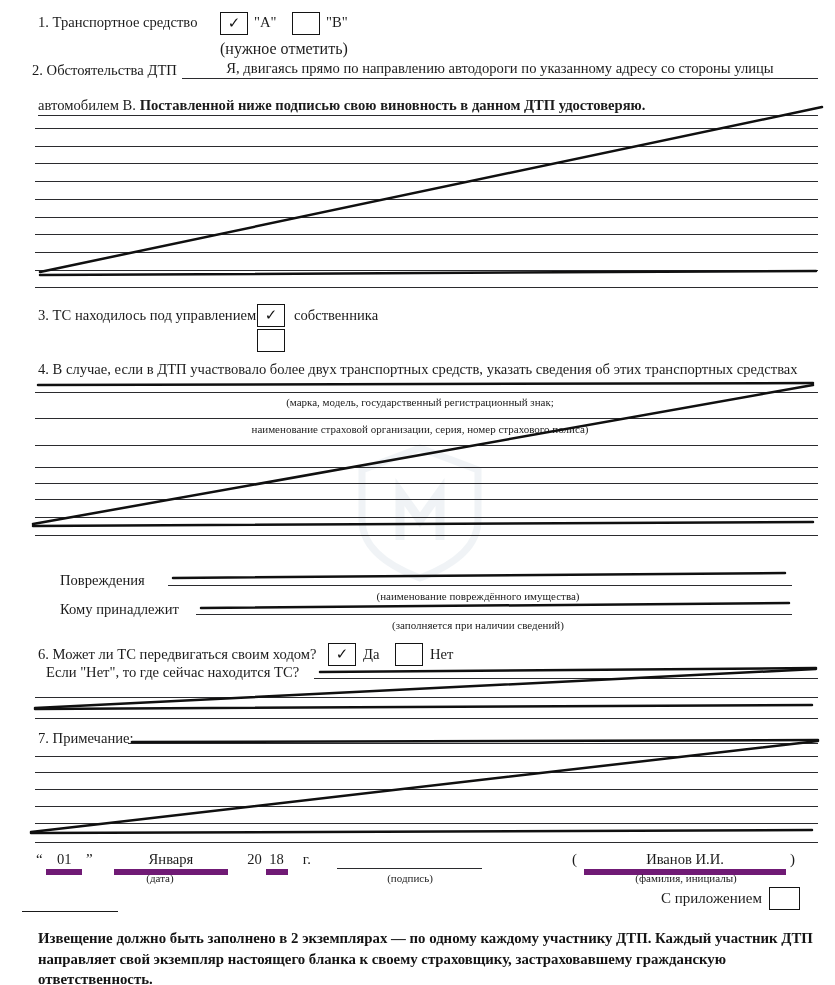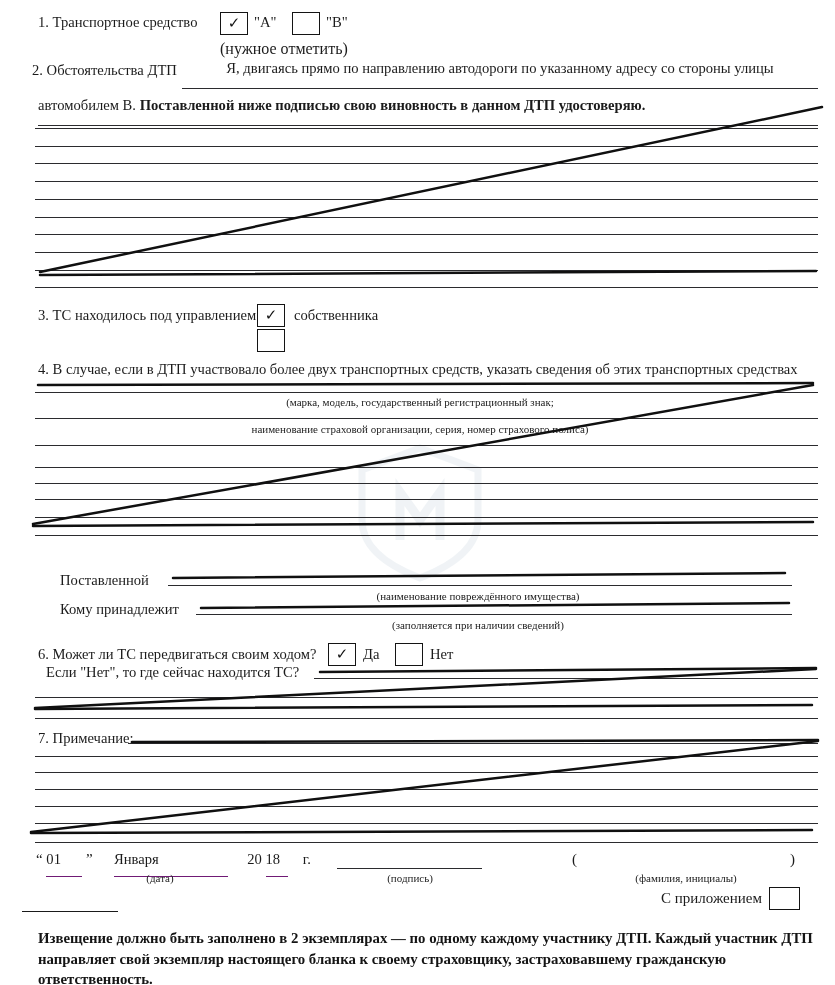--- a/index.html
+++ b/index.html
@@ -4,29 +4,29 @@
 <style>
   html,body{margin:0;padding:0;background:#ffffff;}
   .page{
     position:relative;width:835px;height:985px;background:#fff;overflow:hidden;
     font-family:"Liberation Serif","DejaVu Serif",serif;color:#1b1b1b;font-size:14.6px;
   }
   .abs{position:absolute;white-space:nowrap;}
   
   .hl{position:absolute;height:0;border-top:1px solid #2b2b2e;left:35px;width:783px;}
   
-  .fillrow{position:absolute;border-bottom:1px solid #2b2b2e;white-space:nowrap;padding-bottom:11px;}
+  .fillrow{position:absolute;border-bottom:1px solid #2b2b2e;white-space:nowrap;padding-bottom:1px;}
   .bold{font-weight:bold;margin-top:48px;}
   .cap{position:absolute;font-size:11px;color:#222;white-space:nowrap;transform:translateX(-50%);}
   .cb{
     position:absolute;width:26px;height:21px;border:1.7px solid #141414;background:#fff;
     text-align:center;font-size:15px;line-height:20px;color:#111;
   }
   .penlayer,.wm{position:absolute;left:0;top:0;pointer-events:none;}
-  .fld{display:inline-block;border-bottom:1px solid #701a75;padding-bottom:8px;}
+  .fld{display:inline-block;border-bottom:6px solid #701a75;text-align:center;padding-bottom:1px;}
   .paren{font-size:15px;}
   .footer{
     position:absolute;left:38px;top:928px;width:782px;font-weight:bold;font-size:14.8px;
     line-height:20.5px;white-space:normal;color:#141414;
   }
 </style>
 </head>
 <body>
 
 <div class="page">
@@ -84,21 +84,21 @@
 
   <span class="abs" style="left:38px;top:307px">3. ТС находилось под управлением</span>
   <div class="cb" style="left:257px;top:304px"><span>✓</span></div>
   <span class="abs" style="left:294px;top:307px">собственника</span>
   <div class="cb" style="left:257px;top:329px"><span></span></div>
 
   <span class="abs" style="left:38px;top:361px">4. В случае, если в ДТП участвовало более двух транспортных средств, указать сведения об этих транспортных средствах</span>
   <span class="cap" style="left:420px;top:396px">(марка, модель, государственный регистрационный знак;</span>
   <span class="cap" style="left:420px;top:423px">наименование страховой организации, серия, номер страхового полиса)</span>
 
-  <span class="abs" style="left:60px;top:572px">Поставленной</span>
+  <span class="abs" style="left:60px;top:572px">Повреждения</span>
   <div class="hl" style="left:168px;top:585px;width:624px"></div>
   <span class="cap" style="left:478px;top:590px">(наименование повреждённого имущества)</span>
   <span class="abs" style="left:60px;top:601px">Кому принадлежит</span>
   <div class="hl" style="left:196px;top:614px;width:596px"></div>
   <span class="cap" style="left:478px;top:619px">(заполняется при наличии сведений)</span>
 
   <span class="abs" style="left:38px;top:646px">6. Может ли ТС передвигаться своим ходом?</span>
   <div class="cb" style="left:328px;top:643px"><span>✓</span></div>
   <span class="abs" style="left:363px;top:646px">Да</span>
   <div class="cb" style="left:395px;top:643px"><span></span></div>
@@ -120,20 +120,21 @@
     <span class="fld" style="width:22px">18</span>
     <span style="display:inline-block;width:8px"></span>
     <span>г.</span>
   </div>
   <span class="cap" style="left:160px;top:872px">(дата)</span>
 
   <div class="hl" style="left:337px;top:868px;width:145px"></div>
   <span class="cap" style="left:410px;top:872px">(подпись)</span>
 
   <span class="abs paren" style="left:572px;top:851px">(</span>
+  <span class="abs fld" style="left:584px;top:851px;width:202px">Иванов И.И.</span>
   <span class="abs paren" style="left:790px;top:851px">)</span>
   <span class="cap" style="left:686px;top:872px">(фамилия, инициалы)</span>
 
   <span class="abs" style="left:661px;top:890px;font-size:15px">С приложением</span>
   <div class="cb" style="left:769px;top:887px;width:29px"><span></span></div>
 
   <div class="abs" style="left:22px;top:911px;width:96px;border-top:1.6px solid #1a1a1a"></div>
 
   <div class="footer">Извещение должно быть заполнено в 2 экземплярах — по одному каждому участнику ДТП. Каждый участник ДТП направляет свой экземпляр настоящего бланка к своему страховщику, застраховавшему гражданскую ответственность.</div>
 

